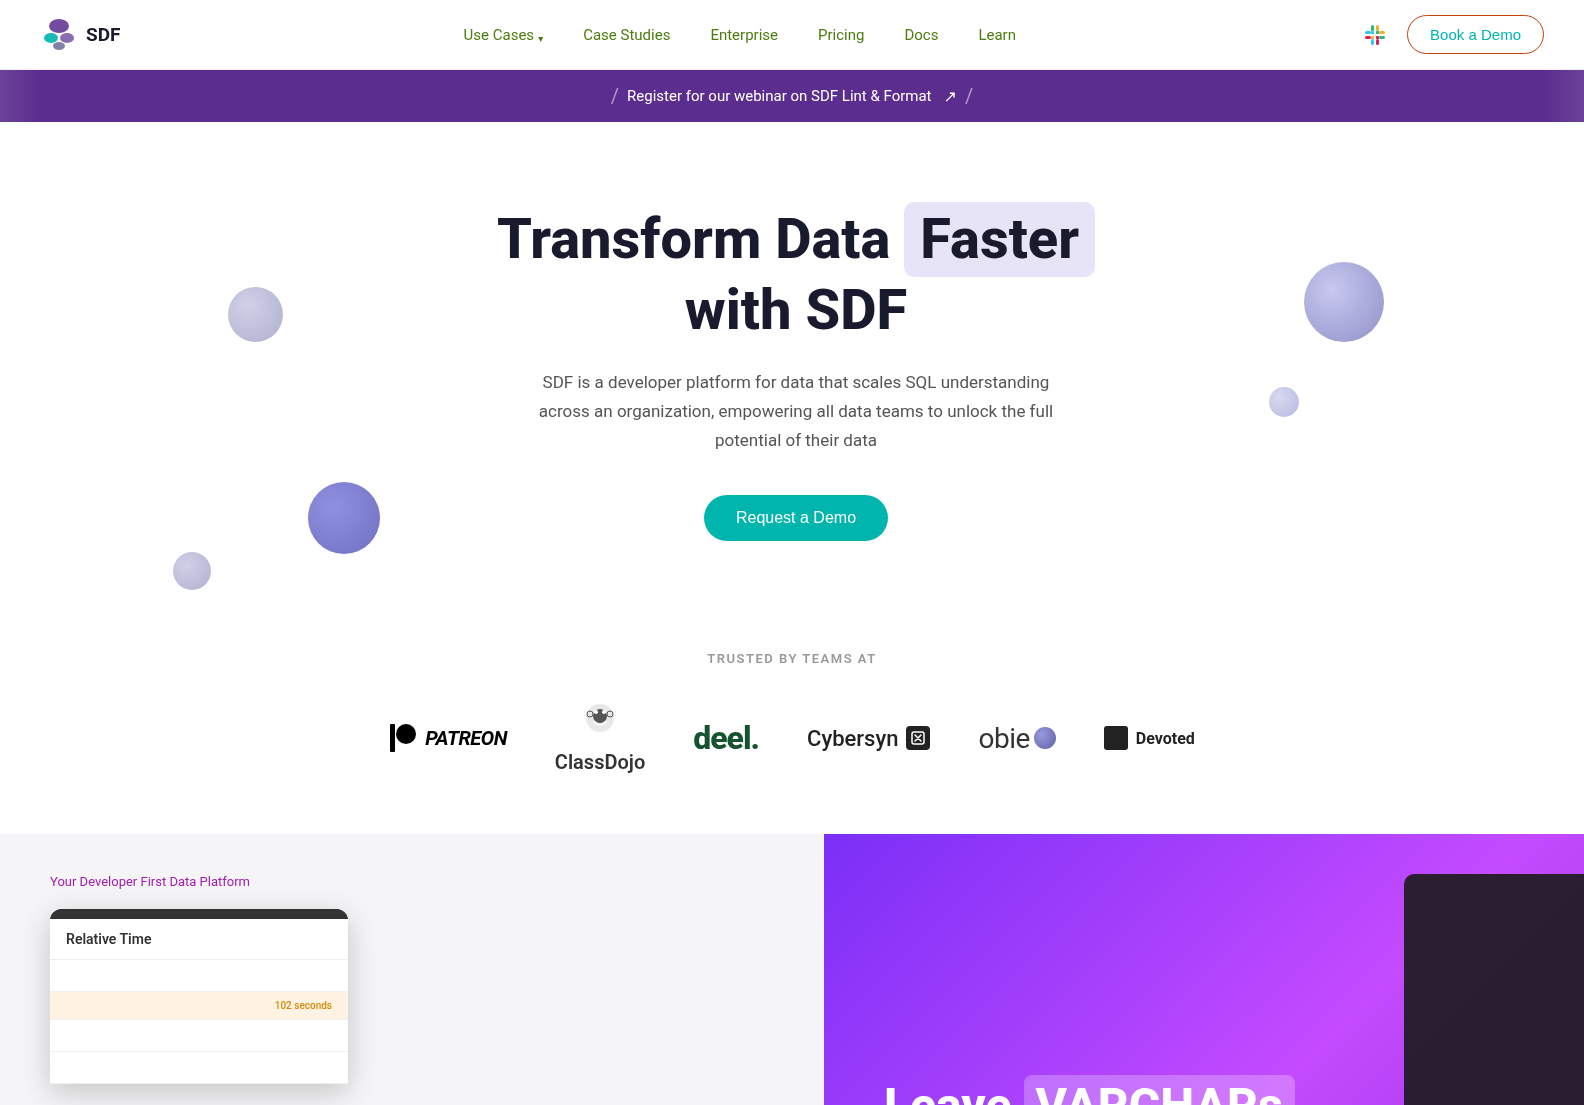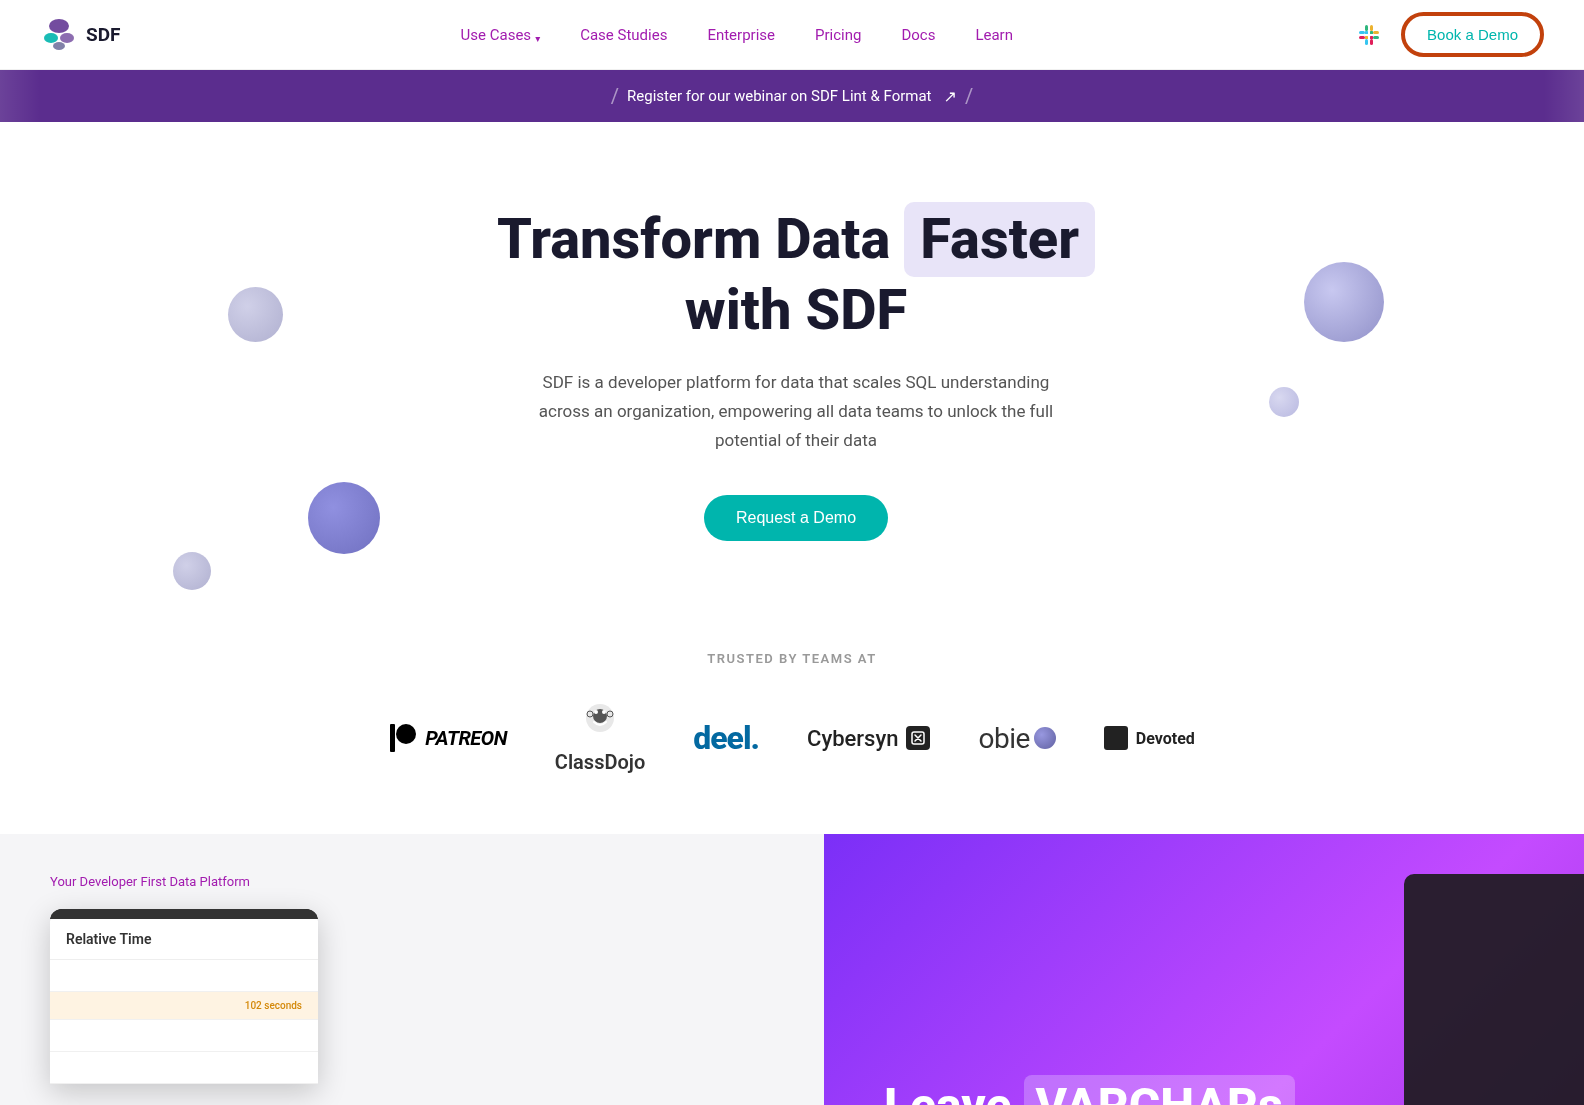--- a/index.html
+++ b/index.html
@@ -11,29 +11,29 @@
       padding: 0 40px; height: 70px; background: #fff;
       border-bottom: 1px solid #f0f0f0;
       position: relative; z-index: 10;
     }
     .nav-logo { display: flex; align-items: center; gap: 8px; text-decoration: none; }
     .nav-logo-icon { width: 38px; height: 38px; }
     .nav-logo-text { font-size: 19px; font-weight: 700; color: #1a1a2e; }
     .nav-links { display: flex; align-items: center; gap: 8px; }
     .nav-link {
       display: flex; align-items: flex-end; gap: 4px;
-      padding: 8px 16px; color: #a21caf; font-size: 15px;
+      padding: 8px 16px; color: #4d7c0f; font-size: 15px;
       text-decoration: none; cursor: pointer;
       background: none; border: none; font-family: inherit;
     }
     .nav-link .chevron { font-size: 10px; }
     .nav-right { display: flex; align-items: center; gap: 16px; }
     .slack-icon { width: 32px; height: 32px; display: flex; align-items: center; justify-content: center; cursor: pointer; }
     .book-demo-btn {
-      padding: 10px 22px; border: 4px solid #c2410c; border-radius: 25px;
+      padding: 10px 22px; border: 1px solid #c2410c; border-radius: 25px;
       color: #00b5ad; background: none; font-size: 15px; font-weight: 500;
       cursor: pointer; white-space: nowrap;
     }
 
     
     .banner {
       background: #5b2d8e; color: #fff;
       display: flex; align-items: center; justify-content: center;
       padding: 14px; gap: 8px; font-size: 15px; cursor: pointer;
       position: relative;
@@ -103,21 +103,21 @@
 
     
     .patreon-logo { display: flex; align-items: center; gap: 8px; }
     .patreon-text { font-size: 20px; font-weight: 700; color: #000; letter-spacing: -0.5px; font-style: italic; }
 
     
     .classdojo-logo { display: flex; align-items: center; gap: 16px; flex-direction: column; }
     .classdojo-text { font-size: 20px; font-weight: 600; color: #333; }
 
     
-    .deel-text { font-size: 32px; font-weight: 800; color: #0369a1; letter-spacing: -1px; }
+    .deel-text { font-size: 32px; font-weight: 800; color: #14532d; letter-spacing: -1px; }
 
     
     .cybersyn-logo { display: flex; align-items: center; gap: 8px; }
     .cybersyn-text { font-size: 22px; font-weight: 500; color: #222; }
     .cybersyn-box {
       width: 24px; height: 24px; background: #222;
       border-radius: 4px; display: flex; align-items: center; justify-content: center;
     }
 
     
@@ -143,21 +143,21 @@
       margin-top: 20px;
     }
     .bottom-left {
       flex: 1; background: #f5f5f7;
       padding: 40px 50px; position: relative;
       overflow: hidden;
     }
     .bottom-left-label { font-size: 13px; color: #a21caf; margin-bottom: 20px; }
     .card-preview {
       background: #1a1a1a; border-radius: 12px 12px 0 0;
-      width: 268px; overflow: hidden;
+      width: 298px; overflow: hidden;
       box-shadow: 0 8px 30px rgba(0,0,0,0.2);
     }
     .card-header {
       background: #222; height: 12px;
       border-radius: 12px 12px 0 0;
     }
     .card-body { background: #fff; padding: 0; }
     .card-title-row {
       padding: 12px 16px;
       font-size: 14px; font-weight: 600; color: #333;

